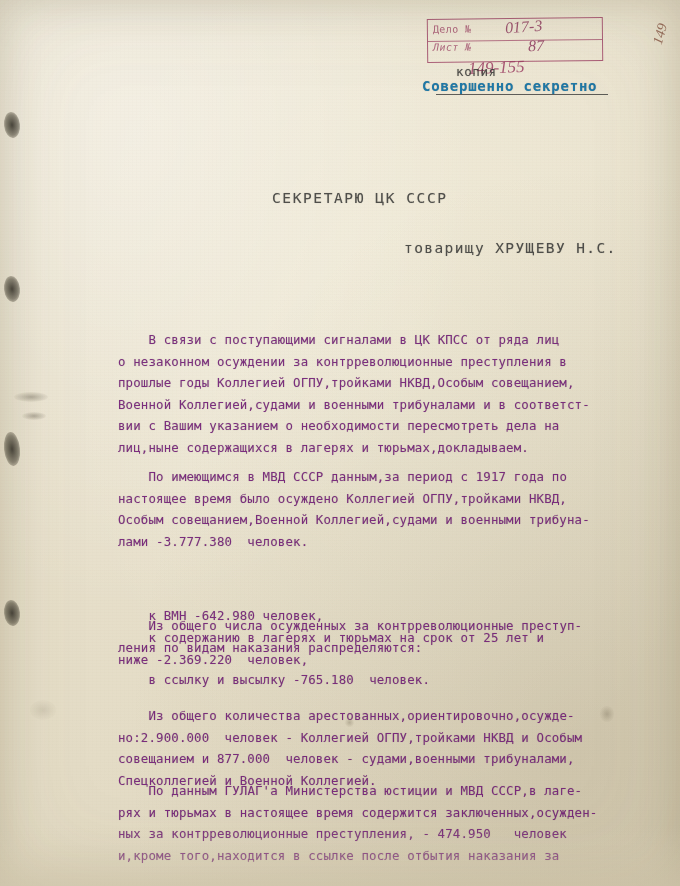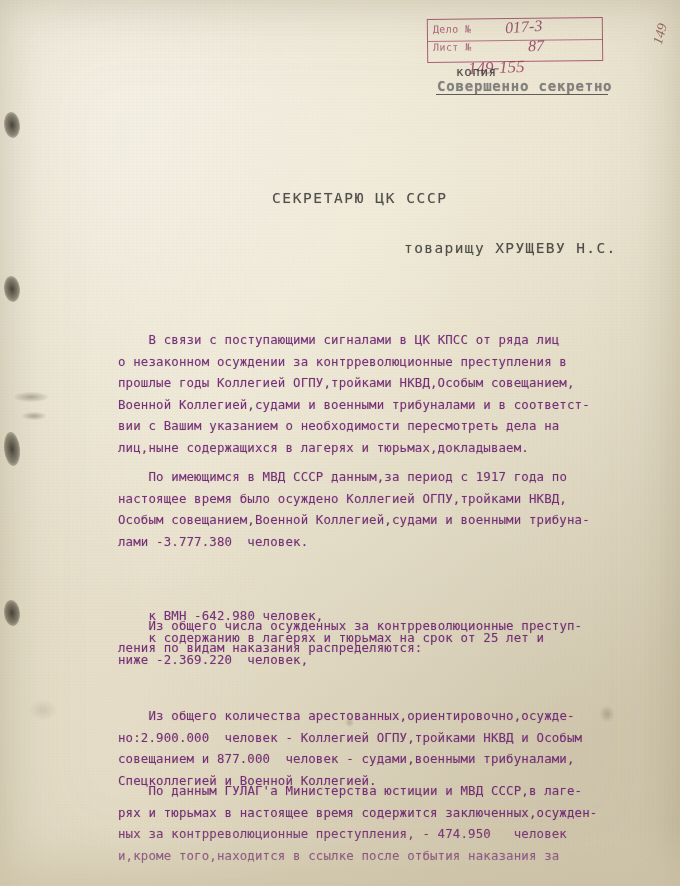--- a/index.html
+++ b/index.html
@@ -93,21 +93,21 @@
   #archive-stamp .row {
     position: absolute;
     left: 5px;
     font-family: "DejaVu Sans Mono", monospace;
     font-size: 10px;
     color: #a04a6a;
     letter-spacing: 0.4px;
     text-align: center;
   }
   #archive-stamp .row.r1 { top: 4px; }
-  #archive-stamp .row.r2 { top: 22px; }
+  #archive-stamp .row.r2 { top: 22px; font-style: italic; }
   #archive-stamp .divider {
     position: absolute;
     left: 0; right: 0;
     top: 21px;
     height: 1.4px;
     background: #9c3f63;
     opacity: 0.85;
   }
   .hand {
     position: absolute;
@@ -116,26 +116,26 @@
     font-style: italic;
     opacity: 0.85;
   }
   #stamp-num-1 { left: 505px; top: 18px; font-size: 16px; transform: rotate(-4deg); }
   #stamp-num-2 { left: 528px; top: 37px; font-size: 16px; transform: rotate(-2deg); }
   #page-number { left: 650px; top: 26px; font-size: 14px; transform: rotate(-74deg); color: #8b5a4a; }
   #stamp-range { left: 468px; top: 58px; font-size: 17px; transform: rotate(-2deg); color: #9c3f63; }
 
   #kopiya { left: 456px; top: 64px; font-size: 12.5px; }
   #sov-secret {
-    left: 437px;
+    left: 422px;
     top: 78px;
     font-size: 14px;
     font-weight: bold;
     letter-spacing: 0.8px;
-    color: #737373;
+    color: #0369a1;
   }
   #sov-secret-underline {
     position: absolute;
     left: 436px;
     top: 94px;
     width: 172px;
     height: 1.4px;
     background: #3a3a38;
     opacity: 0.8;
   }
@@ -221,20 +221,21 @@
 лиц,ныне содержащихся в лагерях и тюрьмах,докладываем.</div>
   <div class="para" id="p2">    По имеющимся в МВД СССР данным,за период с 1917 года по
 настоящее время было осуждено Коллегией ОГПУ,тройками НКВД,
 Особым совещанием,Военной Коллегией,судами и военными трибуна-
 лами -3.777.380  человек.</div>
   <div class="para" id="p3">    Из общего числа осужденных за контрреволюционные преступ-
 ления по видам наказания распределяются:</div>
   <div class="para" id="l1">    к ВМН -642.980 человек,</div>
   <div class="para" id="l2">    к содержанию в лагерях и тюрьмах на срок от 25 лет и
 ниже -2.369.220  человек,</div>
+  <div class="para" id="l3">    в ссылку и высылку -765.180  человек.</div>
   <div class="para" id="p4">    Из общего количества арестованных,ориентировочно,осужде-
 но:2.900.000  человек - Коллегией ОГПУ,тройками НКВД и Особым
 совещанием и 877.000  человек - судами,военными трибуналами,
 Спецколлегией и Военной Коллегией.</div>
   <div class="para" id="p5">    По данным ГУЛАГ'а Министерства юстиции и МВД СССР,в лаге-
 рях и тюрьмах в настоящее время содержится заключенных,осужден-
 ных за контрреволюционные преступления, - 474.950   человек
 и,кроме того,находится в ссылке после отбытия наказания за</div>
 
   <div class="blot b1"></div>

